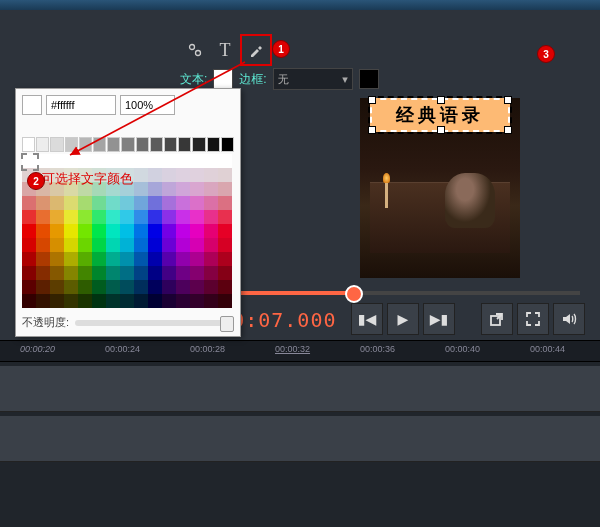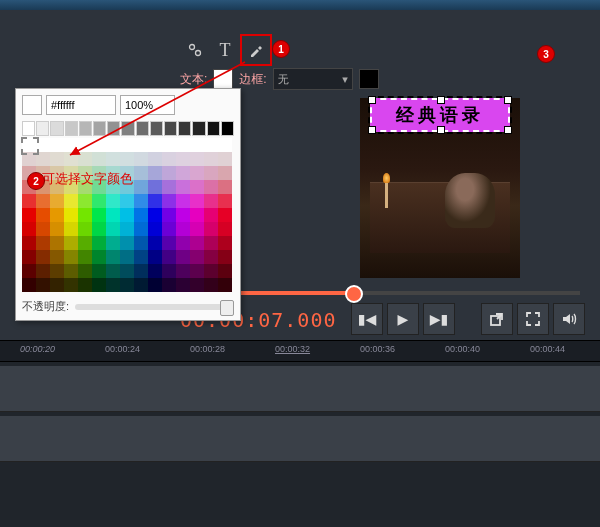--- a/index.html
+++ b/index.html
@@ -2,48 +2,48 @@
 <html><head>
 <meta charset="utf-8">
 <style>
   html,body{margin:0;padding:0;background:#1a1a1a;font-family:"Microsoft YaHei",Arial,sans-serif;font-size:12px;color:#aaa;width:600px;height:527px;overflow:hidden}
   .top-bar{height:10px;background:linear-gradient(#2a5578,#1a3a55)}
   .main-area{background:#2d333b;height:330px;position:relative}
   .toolbar{position:absolute;left:180px;top:25px;display:flex;gap:0;align-items:center;height:30px}
   .tool-btn{width:28px;height:28px;border:1px solid transparent;display:flex;align-items:center;justify-content:center;cursor:pointer;color:#ccc}
   .tool-btn.highlight{border:2px solid #d00}
   .tool-row2{position:absolute;left:180px;top:58px;display:flex;align-items:center;gap:6px}
-  .label{color:#fca5a5}
+  .label{color:#5eead4}
   .color-swatch{width:18px;height:18px;background:#fff;border:1px solid #444}
   .color-swatch.dark{background:#000}
   .select{background:#1e2228;border:1px solid #444;color:#aaa;height:20px;width:70px;font-size:11px;padding:0 4px;display:flex;align-items:center;justify-content:space-between}
   .apply-btn{position:absolute;right:15px;top:55px;width:75px;height:22px;background:#363b43;border:1px solid #d00;color:#ccc;display:flex;align-items:center;justify-content:center;cursor:pointer}
   .step-badge{position:absolute;width:16px;height:16px;border-radius:50%;background:#d00;color:#fff;font-size:10px;font-weight:bold;display:flex;align-items:center;justify-content:center;border:1px solid #800}
   .preview{position:absolute;right:80px;top:88px;width:160px;height:180px;background:#000}
   .preview-img{width:100%;height:100%;background:linear-gradient(180deg,#1a0f08 0%,#2a1810 40%,#3a2818 60%,#1a0f08 100%);position:relative;overflow:hidden}
   .painting-scene{position:absolute;bottom:25px;left:10px;right:10px;height:70px;background:linear-gradient(#4a3020,#2a1810);border-top:1px solid #5a4030}
   .candle{position:absolute;bottom:70px;left:25px;width:3px;height:25px;background:#d4b080}
   .flame{position:absolute;bottom:95px;left:23px;width:7px;height:10px;background:radial-gradient(#ffcc66,#cc6600);border-radius:50% 50% 30% 30%}
   .figure{position:absolute;bottom:50px;right:25px;width:50px;height:55px;background:radial-gradient(ellipse at 40% 30%,#8a6a5a 20%,#3a2a1a 60%);border-radius:40% 40% 20% 20%}
-  .text-overlay{position:absolute;top:0;left:10px;right:10px;height:30px;background:#d946ef;color:#000;font-size:18px;font-weight:bold;display:flex;align-items:center;justify-content:center;letter-spacing:4px;border:2px dashed #fff;outline:2px dashed #000}
+  .text-overlay{position:absolute;top:0;left:10px;right:10px;height:30px;background:#fdba74;color:#000;font-size:18px;font-weight:bold;display:flex;align-items:center;justify-content:center;letter-spacing:4px;border:2px dashed #fff;outline:2px dashed #000}
   .handle{position:absolute;width:6px;height:6px;background:#fff;border:1px solid #000}
   .progress-bar{position:absolute;left:240px;right:20px;bottom:45px;height:4px;background:#444}
   .progress-fill{height:100%;width:33%;background:#ff6644}
   .progress-thumb{position:absolute;left:33%;top:-6px;width:14px;height:14px;border-radius:50%;background:#ff6644;border:2px solid #fff;margin-left:-7px}
   .time-readout{position:absolute;left:180px;bottom:8px;font-family:monospace;font-size:20px;color:#ff6644;letter-spacing:1px}
   .playback-controls{position:absolute;right:145px;bottom:5px;display:flex;gap:4px}
   .ctrl-btn{width:30px;height:30px;background:#3a4048;border:1px solid #222;display:flex;align-items:center;justify-content:center;cursor:pointer;color:#ddd;font-size:14px}
   .right-controls{position:absolute;right:15px;bottom:5px;display:flex;gap:4px}
   .timeline{background:#20252b;height:187px;position:relative;border-top:1px solid #000}
   .time-ruler{height:20px;position:relative;background:#1a1e24;border-bottom:1px solid #000}
   .tick{position:absolute;top:3px;font-size:9px;color:#889}
   .track{height:45px;background:#3a4048;border-bottom:1px solid #222;margin-top:4px}
   
   .color-picker{position:absolute;left:15px;top:78px;width:212px;background:#fafafa;border:1px solid #999;box-shadow:2px 2px 6px rgba(0,0,0,.4);padding:6px;z-index:50}
-  .cp-top{display:flex;gap:4px;align-items:center;margin-bottom:6px}
+  .cp-top{display:flex;gap:4px;align-items:center;margin-bottom:22px}
   .cp-curr{width:18px;height:18px;border:1px solid #aaa;background:#fff}
   .cp-input{width:60px;height:18px;border:1px solid #aaa;font-size:11px;padding:0 4px}
   .cp-grays{display:flex;gap:1px;margin-bottom:2px}
   .cp-gray{width:13px;height:13px;border:1px solid #ccc}
   .cp-main{position:relative;width:210px;height:155px;margin-bottom:6px}
   .cp-grid{display:grid;grid-template-columns:repeat(15,14px);grid-auto-rows:14px}
   .cp-cell{width:14px;height:14px}
   .cp-selected{position:absolute;width:14px;height:14px;border:2px dashed #888;left:-1px;top:-1px}
   .opacity-row{display:flex;align-items:center;gap:6px;font-size:11px;color:#444}
   .opacity-slider{flex:1;height:6px;background:#ddd;position:relative;border-radius:3px}

